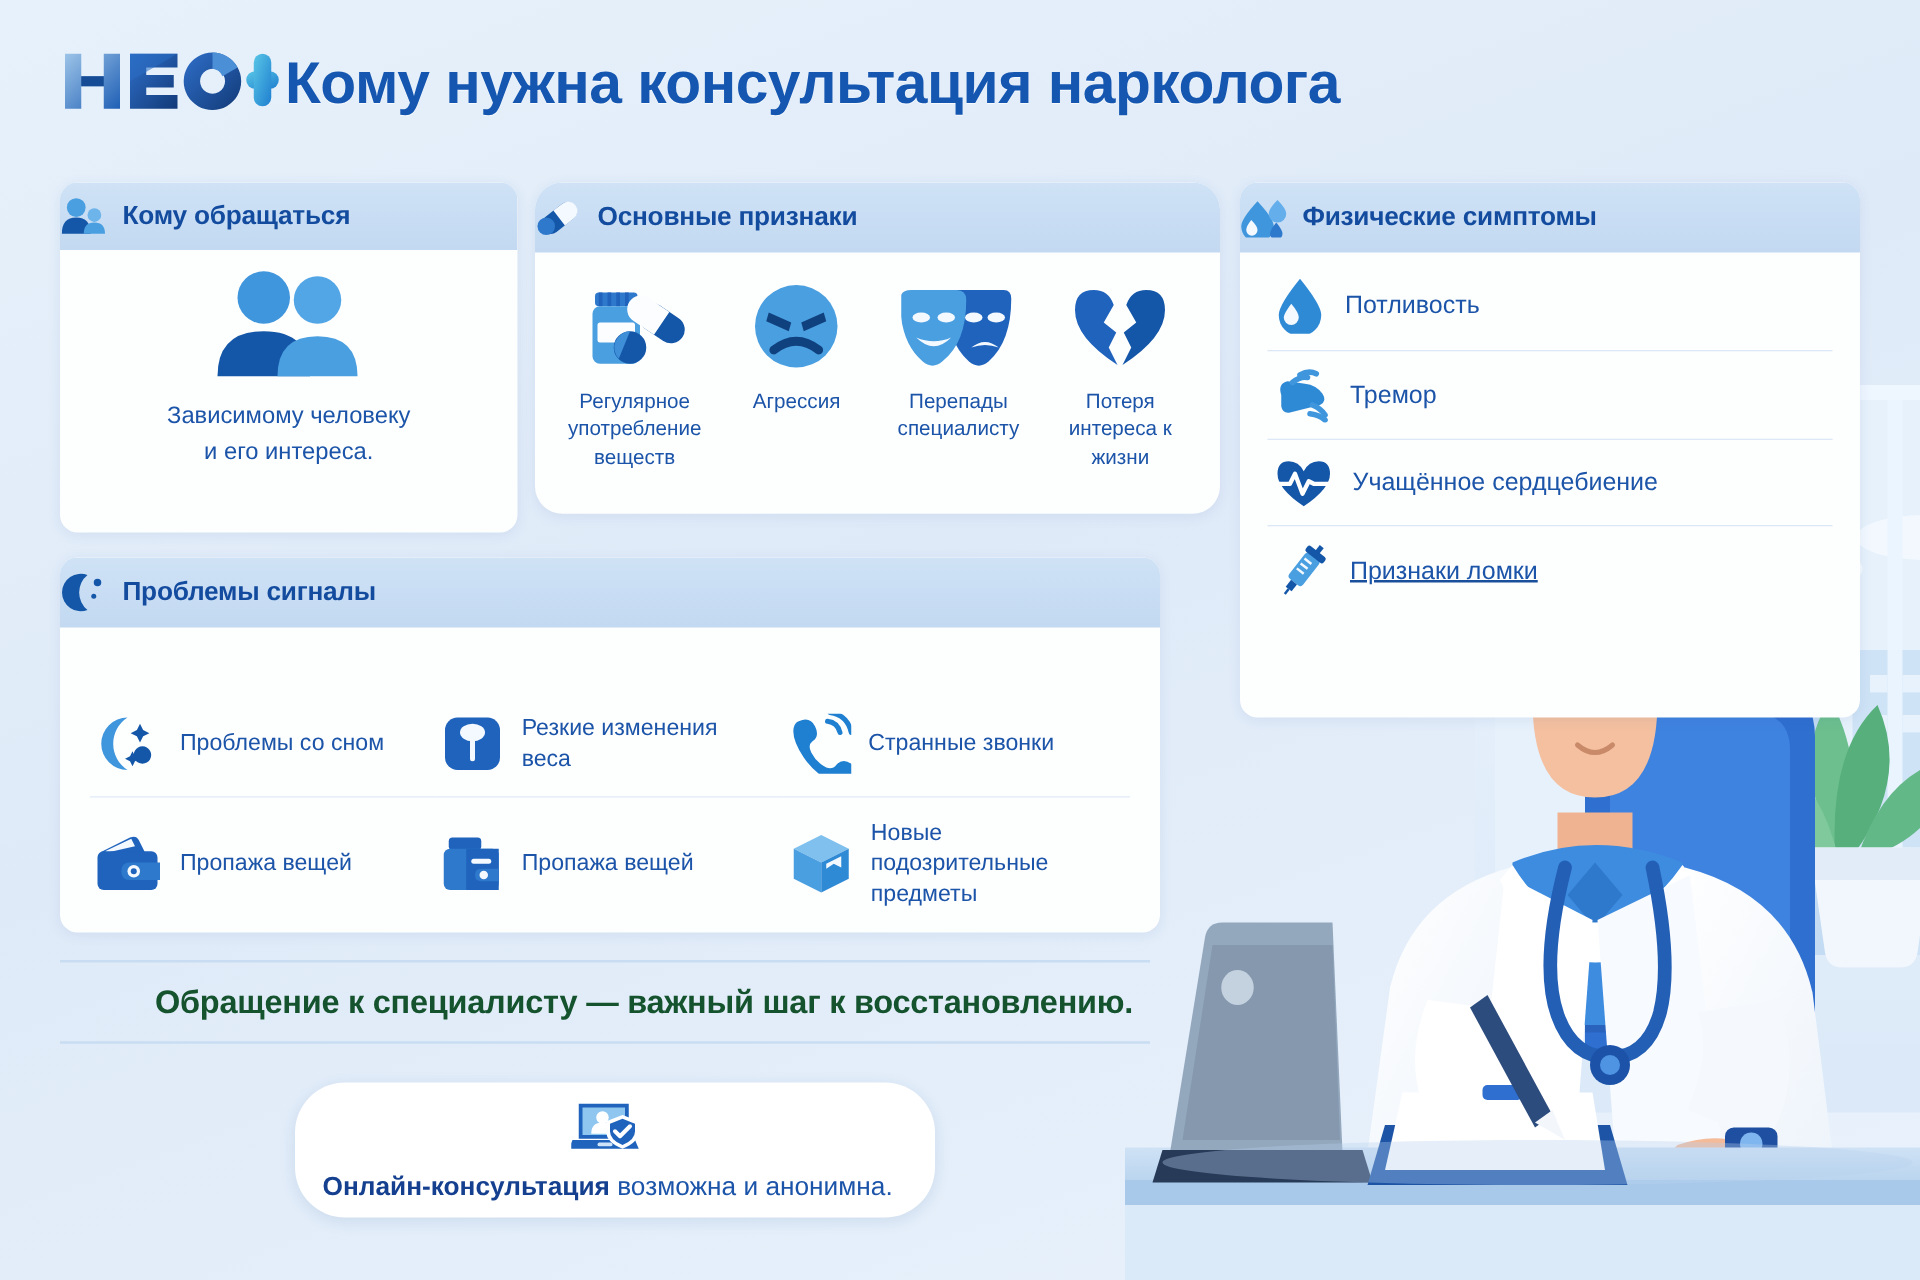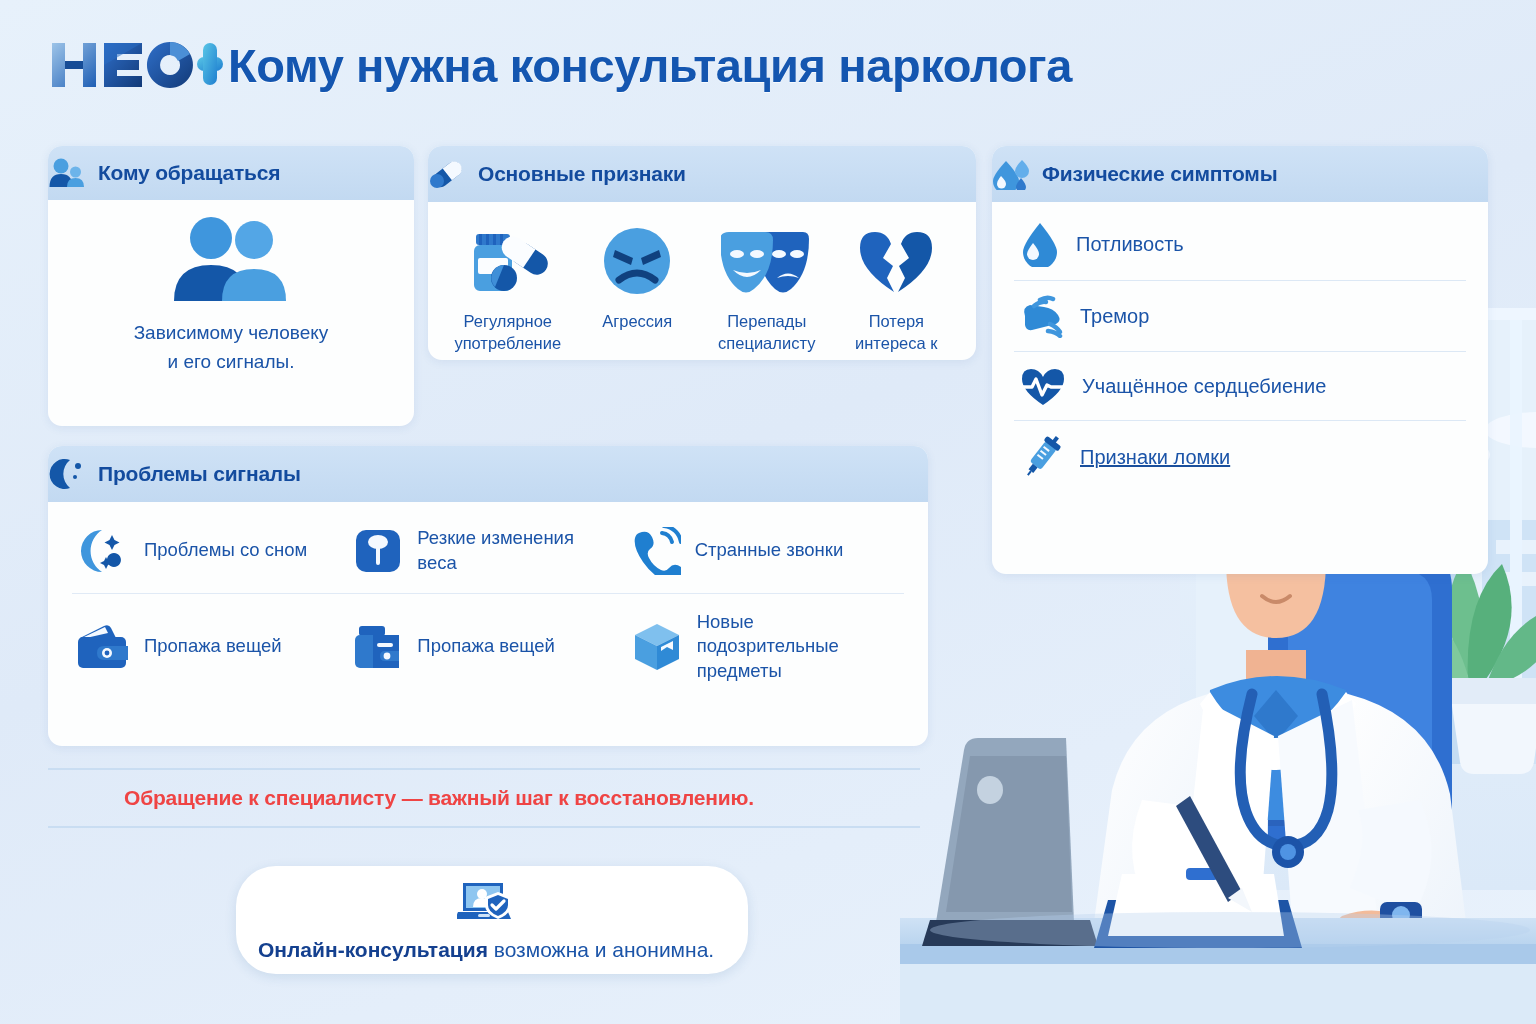--- a/index.html
+++ b/index.html
@@ -50,57 +50,57 @@
 
   
   #card-who { left: 48px; top: 146px; width: 366px; height: 280px; }
   #card-who .card-body { display:flex; flex-direction:column; align-items:center; }
   .who-text {
     margin-top: 16px; text-align: center; font-size: 19px;
     line-height: 1.55; color: #1b54a8; font-weight: 400;
   }
 
   
-  #card-signs { left: 428px; top: 146px; width: 548px; height: 214px; }
+  #card-signs { left: 428px; top: 146px; width: 548px; height: 265px; border-radius: 22px; }
   .signs-grid { display: grid; grid-template-columns: repeat(4, 1fr); gap: 6px; padding-top: 8px; }
   .sign { display: flex; flex-direction: column; align-items: center; }
   .sign .lbl {
     margin-top: 14px; text-align: center; font-size: 16.5px; line-height: 1.35;
     color: #1b54a8;
   }
 
   
   #card-phys { left: 992px; top: 146px; width: 496px; height: 428px; }
   #card-phys .card-body { padding: 6px 22px 10px; }
   .phys-row {
     display: flex; align-items: center; gap: 16px;
     padding: 13px 0 13px 6px; border-bottom: 1px solid #dce8f5;
   }
   .phys-row:last-child { border-bottom: none; text-decoration: underline; }
   .phys-row .lbl { font-size: 20px; line-height: 1.3; color: #1b54a8; }
 
   
   #card-alarm { left: 48px; top: 446px; width: 880px; height: 300px; }
-  #card-alarm .card-body { padding: 6px 24px 14px; }
+  #card-alarm .card-body { padding: 6px 24px 14px; margin-top: 44px; }
   .alarm-grid { display: grid; grid-template-columns: repeat(3, 1fr); }
   .alarm-cell {
     display: flex; align-items: center; gap: 14px;
     padding: 16px 10px 16px 4px; min-height: 86px;
   }
   .alarm-grid .alarm-cell:nth-child(-n+3) { border-bottom: 1px solid #e0eaf6; }
   .alarm-cell .lbl { font-size: 18.5px; line-height: 1.32; color: #1b54a8; }
 
   
   #banner {
     position: absolute; left: 48px; top: 768px; width: 872px; z-index: 4;
     border-top: 2px solid #c9ddf2; border-bottom: 2px solid #c9ddf2;
     padding: 16px 0 16px 76px;
   }
   #banner .txt {
-    font-size: 21px; font-weight: 700; color: #ef4444; letter-spacing: -0.2px;
+    font-size: 26px; font-weight: 700; color: #14532d; letter-spacing: -0.2px;
     white-space: nowrap;
   }
 
   
   #pill {
     position: absolute; left: 236px; top: 866px; z-index: 6;
     background: #ffffff; border-radius: 40px;
     padding: 12px 34px 12px 22px;
     display: flex; align-items: center; gap: 16px;
     box-shadow: 0 3px 12px rgba(40,90,150,.13);
@@ -301,21 +301,21 @@
     <span>
       <svg width="128" height="86" viewBox="0 0 128 86">
         <circle cx="44" cy="22" r="21" fill="#3f96dd"></circle>
         <path d="M7 85 q0 -36 37 -36 q37 0 37 36z" fill="#1457a8"></path>
         <circle cx="87" cy="24" r="19" fill="#53a6e6"></circle>
         <path d="M55 85 q0 -32 32 -32 q32 0 32 32z" fill="#4a9fe0"></path>
       </svg>
     </span>
     <div class="who-text">
       <div>Зависимому человеку</div>
-      <div>и его сигналы.</div>
+      <div>и его интереса.</div>
     </div>
   </div>
 </div>
 
 <div class="card" id="card-signs">
   <div class="card-head">
     <span>
       <svg width="38" height="32" viewBox="0 0 38 32">
         <g transform="rotate(-38 19 16)">
           <rect x="3" y="9" width="32" height="15" rx="7.5" fill="#1457a8"></rect>

